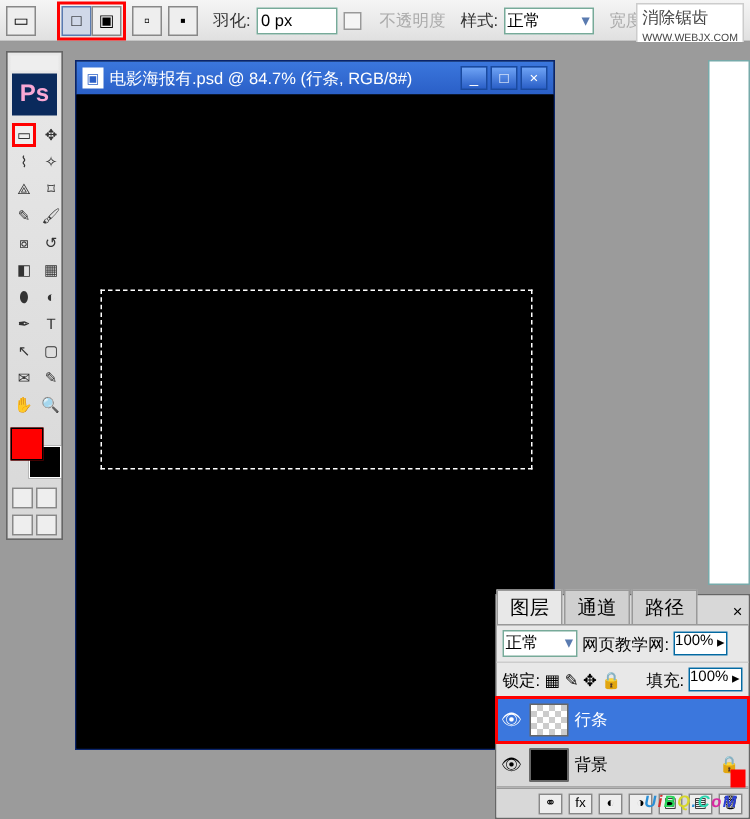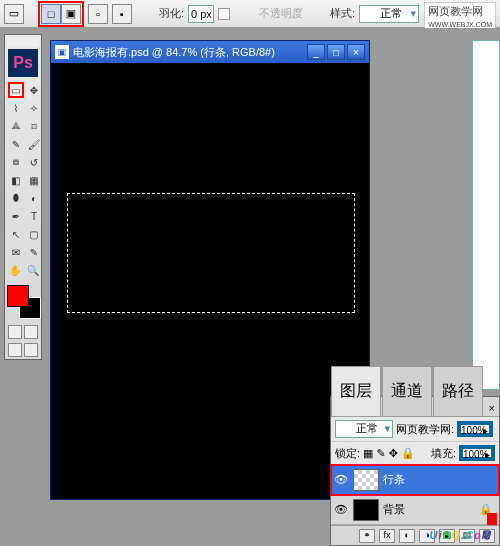--- a/index.html
+++ b/index.html
@@ -1,53 +1,53 @@
 <!DOCTYPE html>
 <html><head>
 <meta charset="utf-8">
 <style>
 *{margin:0;padding:0;box-sizing:border-box;font-family:"Microsoft YaHei",SimSun,Arial,sans-serif;font-size:11px}
 body{width:500px;height:546px;background:#fff;position:relative;overflow:hidden}
 .options-bar{height:28px;background:linear-gradient(#f5f5f5,#e0e0e0);border-bottom:1px solid #999;display:flex;align-items:center;padding:2px 4px;gap:4px}
 .opt-btn{width:20px;height:20px;border:1px solid #888;background:#eee;display:flex;align-items:center;justify-content:center;cursor:pointer}
 .opt-btn.sel{background:#d0d8e8;border:1px solid #5a7bb0}
 .opt-group{display:flex;gap:0;border:2px solid red;padding:1px}
-.opt-lbl{color:#333;margin-left:23px}
-.input-sm{width:26px;height:18px;border:1px solid #7a9;background:#fff;padding:0 2px}
+.opt-lbl{color:#333;margin-left:6px}
+.input-sm{width:54px;height:18px;border:1px solid #7a9;background:#fff;padding:0 2px}
 .checkbox{width:12px;height:12px;border:1px solid #999;background:#f5f5f5;margin-right:2px}
-.select-sm{height:18px;border:1px solid #7a9;background:#fff;padding:0 14px 0 20px;position:relative;min-width:60px}
+.select-sm{height:18px;border:1px solid #7a9;background:#fff;padding:0 14px 0 1px;position:relative;min-width:60px}
 .select-sm:after{content:"▾";position:absolute;right:2px;top:1px;color:#5a7bb0}
 .watermk{position:absolute;right:4px;top:2px;font-size:9px;color:#444;background:#fff;border:1px solid #ccc;padding:1px 3px}
 .workspace{position:absolute;top:28px;left:0;right:0;bottom:0;background:#9b9b9b}
 .tools{width:38px;background:linear-gradient(#e8e8e8,#d8d8d8);border:1px solid #666;position:absolute;top:6px;left:4px;padding:2px}
 .tools-hdr{height:10px;background:#eee;margin-bottom:2px}
-.ps-logo{width:30px;height:28px;background:#0a2a5c;color:#ec4899;display:flex;align-items:center;justify-content:center;font-weight:bold;font-size:16px;margin:2px auto 4px}
+.ps-logo{width:30px;height:28px;background:#0a2a5c;color:#f9a8d4;display:flex;align-items:center;justify-content:center;font-weight:bold;font-size:16px;margin:2px auto 4px}
 .tool-grid{display:grid;grid-template-columns:16px 16px;gap:2px;padding:1px}
 .tool{width:16px;height:16px;border:1px solid transparent;display:flex;align-items:center;justify-content:center;font-size:10px;cursor:pointer;color:#333}
 .tool.sel{border:2px solid red;background:#eee}
 .swatches{position:relative;width:34px;height:34px;margin:6px auto}
 .sw-fg{position:absolute;width:22px;height:22px;background:#f00;border:1px solid #000;top:0;left:0;z-index:2}
 .sw-bg{position:absolute;width:22px;height:22px;background:#000;border:1px solid #fff;bottom:0;right:0}
 .mini{display:flex;gap:2px;justify-content:center;margin-top:4px}
 .mini-btn{width:14px;height:14px;border:1px solid #888;background:#eee}
 .doc-win{position:absolute;top:12px;left:50px;width:320px;height:460px;background:#000;border:1px solid #0a246a}
 .titlebar{height:22px;background:linear-gradient(#3b77dd,#2a5fc7);display:flex;align-items:center;padding:0 4px;color:#fff;font-size:11px}
 .ti-icon{width:14px;height:14px;background:#fff;margin-right:4px;display:flex;align-items:center;justify-content:center;color:#2a5fc7;font-size:9px}
 .win-btns{margin-left:auto;display:flex;gap:2px}
 .win-btn{width:18px;height:16px;background:linear-gradient(#6ea3f5,#2a5fc7);border:1px solid #1a4a9f;color:#fff;display:flex;align-items:center;justify-content:center;font-size:10px;cursor:pointer}
 .canvas{position:relative;width:100%;height:calc(100% - 22px);background:#000}
 .marquee{position:absolute;top:130px;left:16px;width:288px;height:120px;border:1px dashed #fff}
 .layers{position:absolute;right:0;bottom:0;width:170px;background:#e8e8e8;border:1px solid #666}
 .lay-tabs{display:flex;height:20px;border-bottom:1px solid #999;background:#d8d8d8;align-items:flex-end}
-.tab{padding:14px 8px;background:#d0d0d0;border:1px solid #999;border-bottom:none;margin-right:1px;font-size:16px;cursor:pointer}
+.tab{padding:2px 8px;background:#d0d0d0;border:1px solid #999;border-bottom:none;margin-right:1px;font-size:13px;cursor:pointer}
 .tab.act{background:#e8e8e8}
 .lay-close{margin-left:auto;padding:2px 4px;cursor:pointer}
 .lay-row{display:flex;align-items:center;padding:3px 4px;gap:3px;border-bottom:1px solid #ccc}
 .lay-row .select-sm{min-width:50px}
-.pct{width:36px;height:16px;border:4px solid #0369a1;background:#fff;font-size:10px;padding-right:10px;position:relative}
+.pct{width:36px;height:16px;border:1px solid #0369a1;background:#fff;font-size:10px;padding-right:10px;position:relative}
 .pct:after{content:"▸";position:absolute;right:1px;top:0}
 .lock-icons{display:flex;gap:3px;font-size:10px}
 .layer-list{background:#d8d8d8}
 .layer{display:flex;align-items:center;height:30px;border-bottom:1px solid #aaa;padding:0 2px;gap:4px}
 .layer.sel{background:#3b77dd;color:#fff;outline:2px solid red;outline-offset:-1px}
 .eye{width:16px;height:16px;display:flex;align-items:center;justify-content:center;font-size:11px;cursor:pointer}
 .thumb{width:26px;height:22px;background:#fff;border:1px solid #666}
 .thumb.transp{background:repeating-conic-gradient(#ccc 0 25%,#fff 0 50%) 0 0/8px 8px}
 .layer-name{font-size:11px}
 .lay-foot{height:20px;display:flex;align-items:center;justify-content:flex-end;gap:4px;padding:0 4px;background:#d8d8d8;border-top:1px solid #999}
@@ -70,21 +70,21 @@
   </div>
   <div class="opt-btn">▫</div>
   <div class="opt-btn">▪</div>
   <span class="opt-lbl">羽化:</span>
   <input class="input-sm" value="0 px" style="">
   <span class="checkbox"></span>
   <span class="opt-lbl disabled">不透明度</span>
   <span class="opt-lbl">样式:</span>
   <div class="select-sm"><span>正常</span></div>
   <span class="opt-lbl disabled">宽度:</span>
-  <div class="watermk"><span>网页教学网</span><br><span style="font-size:7px">WWW.WEBJX.COM</span></div>
+  <div class="watermk"><span>消除锯齿</span><br><span style="font-size:7px">WWW.WEBJX.COM</span></div>
 </div>
 
 <div class="workspace">
 
   <div class="tools">
     <div class="tools-hdr"></div>
     <div class="ps-logo">Ps</div>
     <div class="tool-grid">
       <div class="tool sel">▭</div>
       <div class="tool">✥</div>

